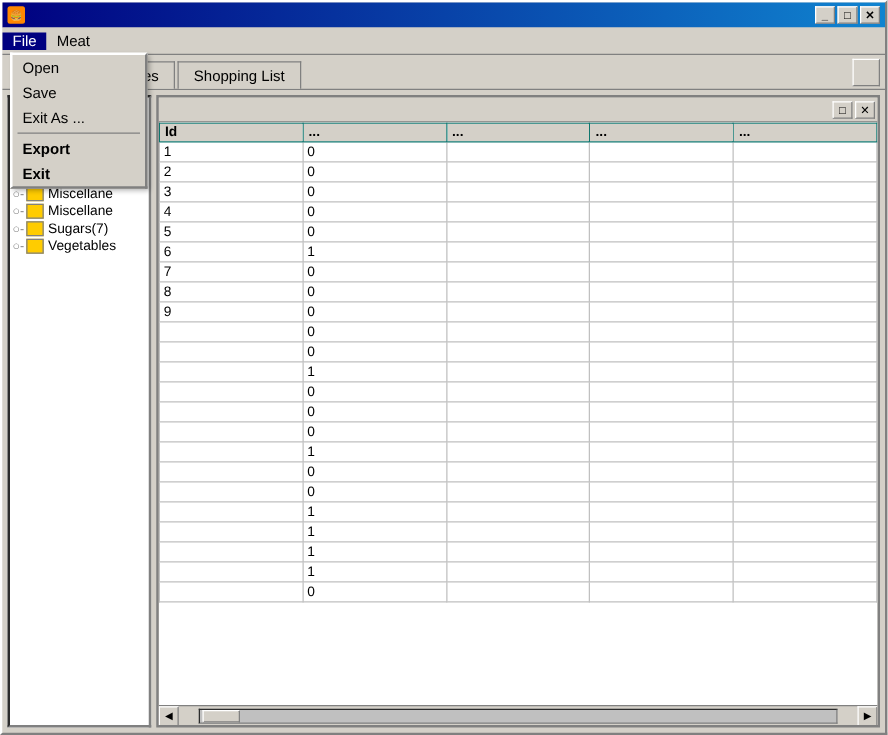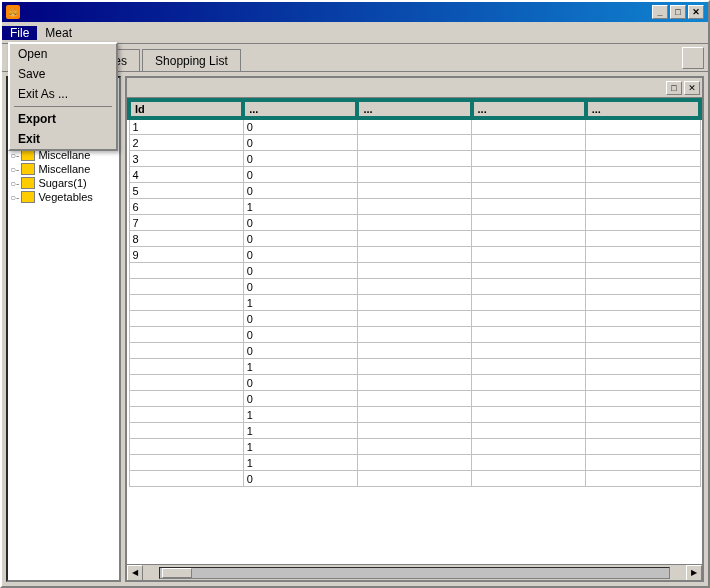--- a/index.html
+++ b/index.html
@@ -191,21 +191,21 @@
       overflow: auto;
       background: #ffffff;
     }
     table {
       border-collapse: collapse;
       font-size: 11px;
       min-width: 100%;
     }
     th {
       background: #d4d0c8;
-      border: 4px solid #0f766e;
+      border: 1px solid #0f766e;
       padding: 1px 4px;
       text-align: left;
       font-weight: bold;
       position: sticky;
       top: 0;
       min-width: 30px;
     }
     td {
       border: 1px solid #c0c0c0;
       padding: 1px 3px;
@@ -350,21 +350,21 @@
         <span>Miscellane</span>
       </div>
       <div class="tree-item">
         <span class="tree-toggle">○-</span>
         <span class="tree-folder"></span>
         <span>Miscellane</span>
       </div>
       <div class="tree-item">
         <span class="tree-toggle">○-</span>
         <span class="tree-folder"></span>
-        <span>Sugars(1)</span>
+        <span>Sugars(7)</span>
       </div>
       <div class="tree-item">
         <span class="tree-toggle">○-</span>
         <span class="tree-folder"></span>
         <span>Vegetables</span>
       </div>
     </div>
 
     <div class="right-panel">
       <div class="panel-title-bar">

